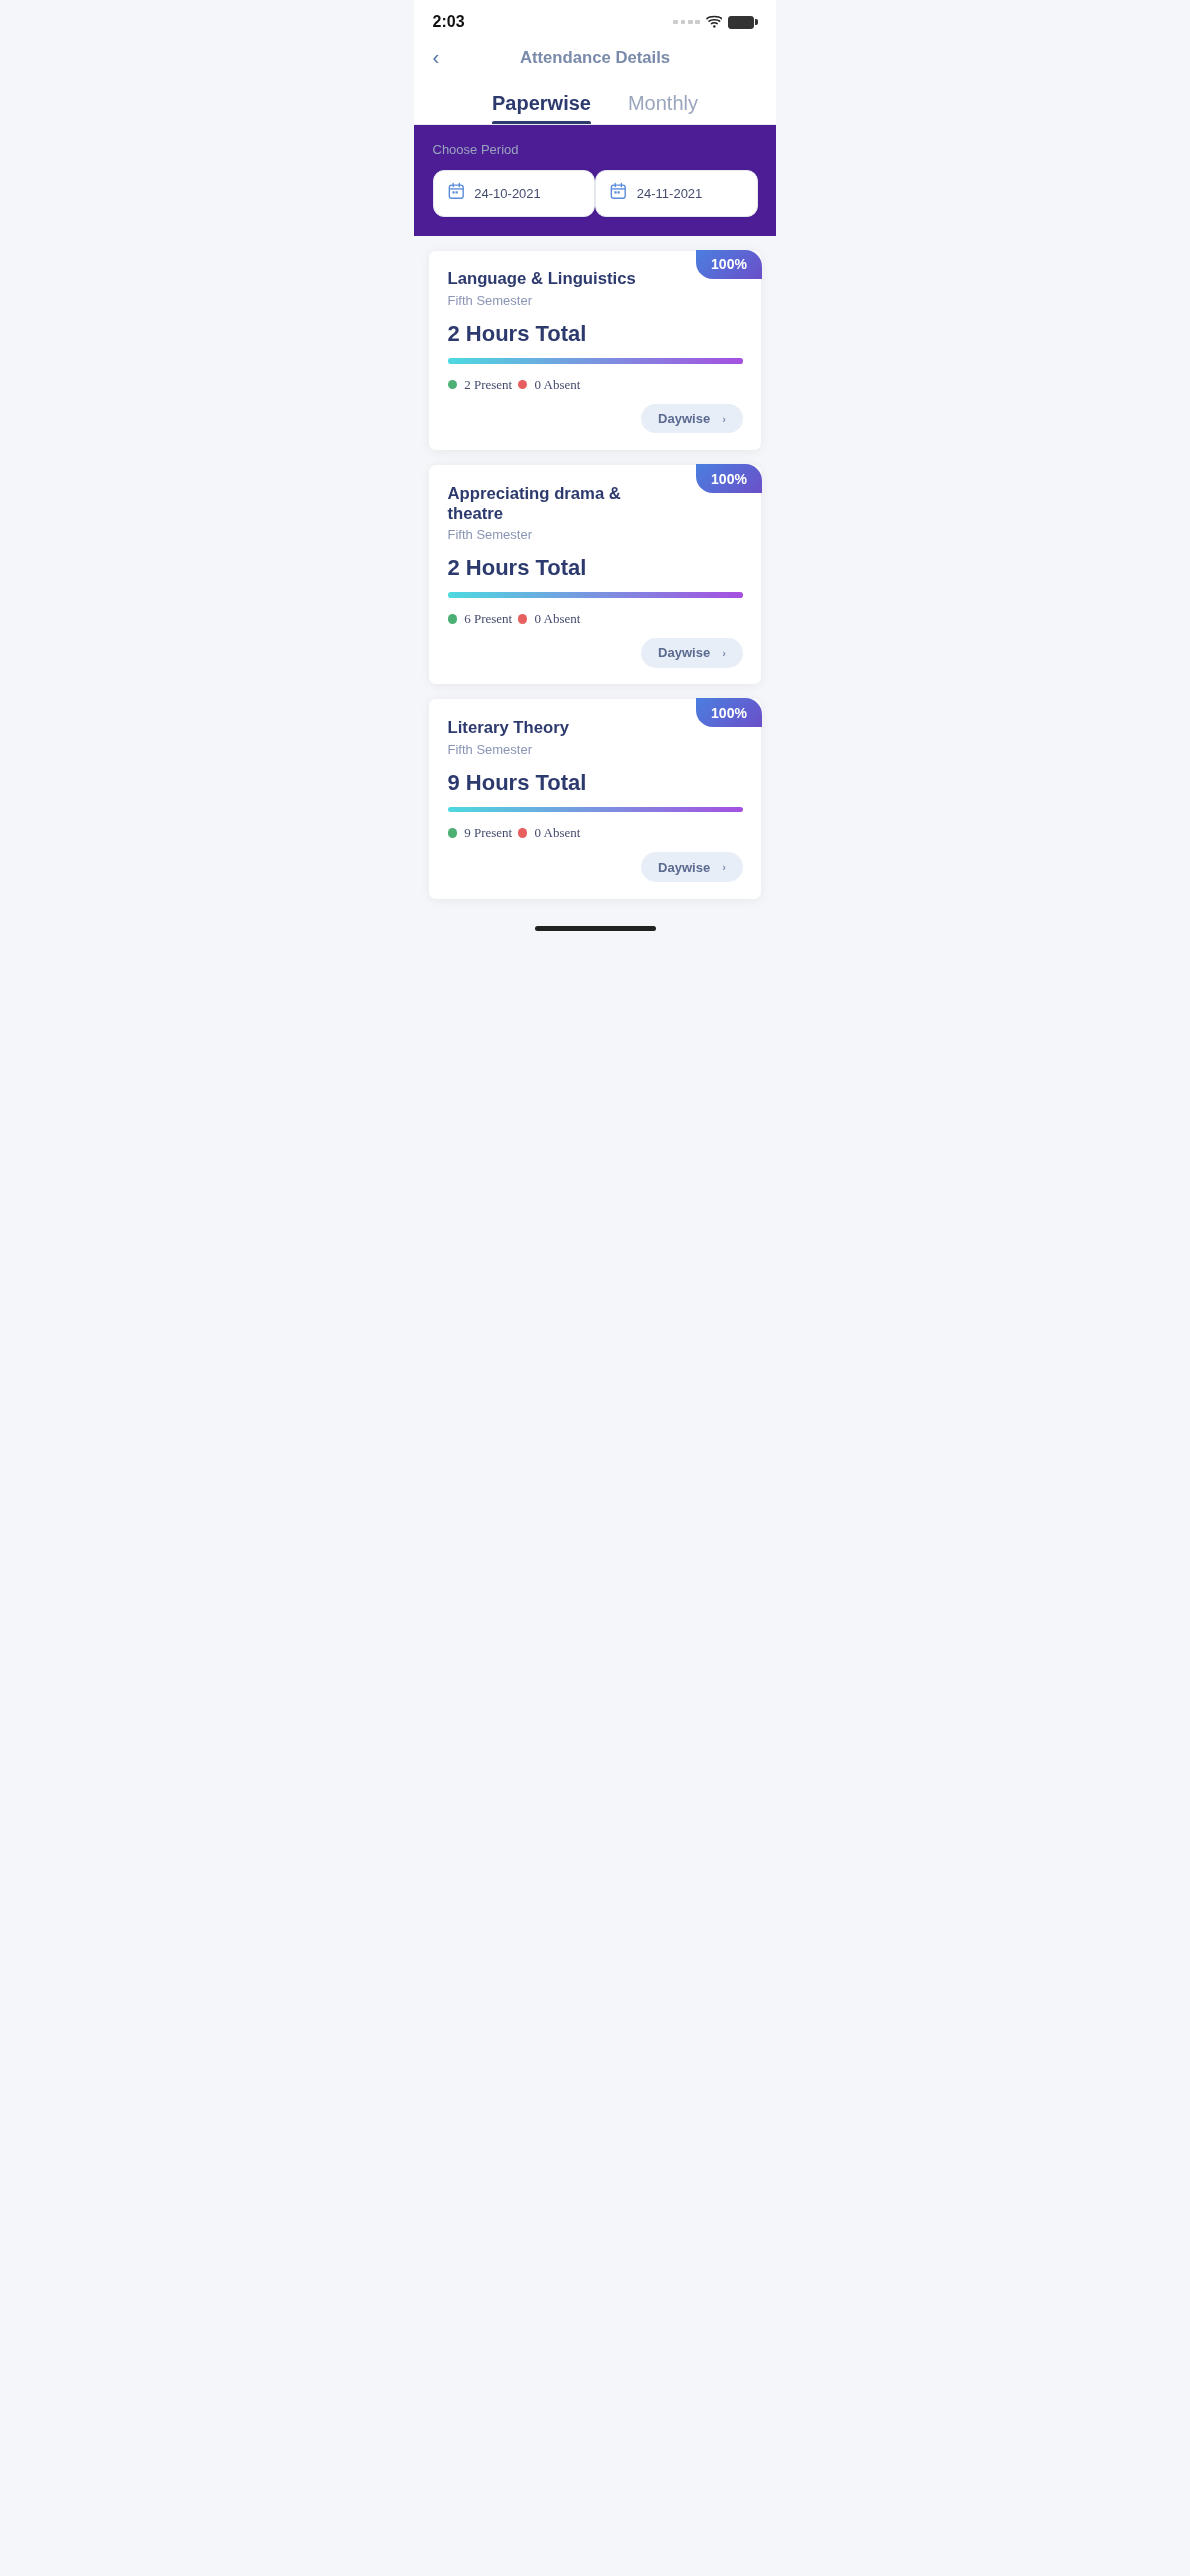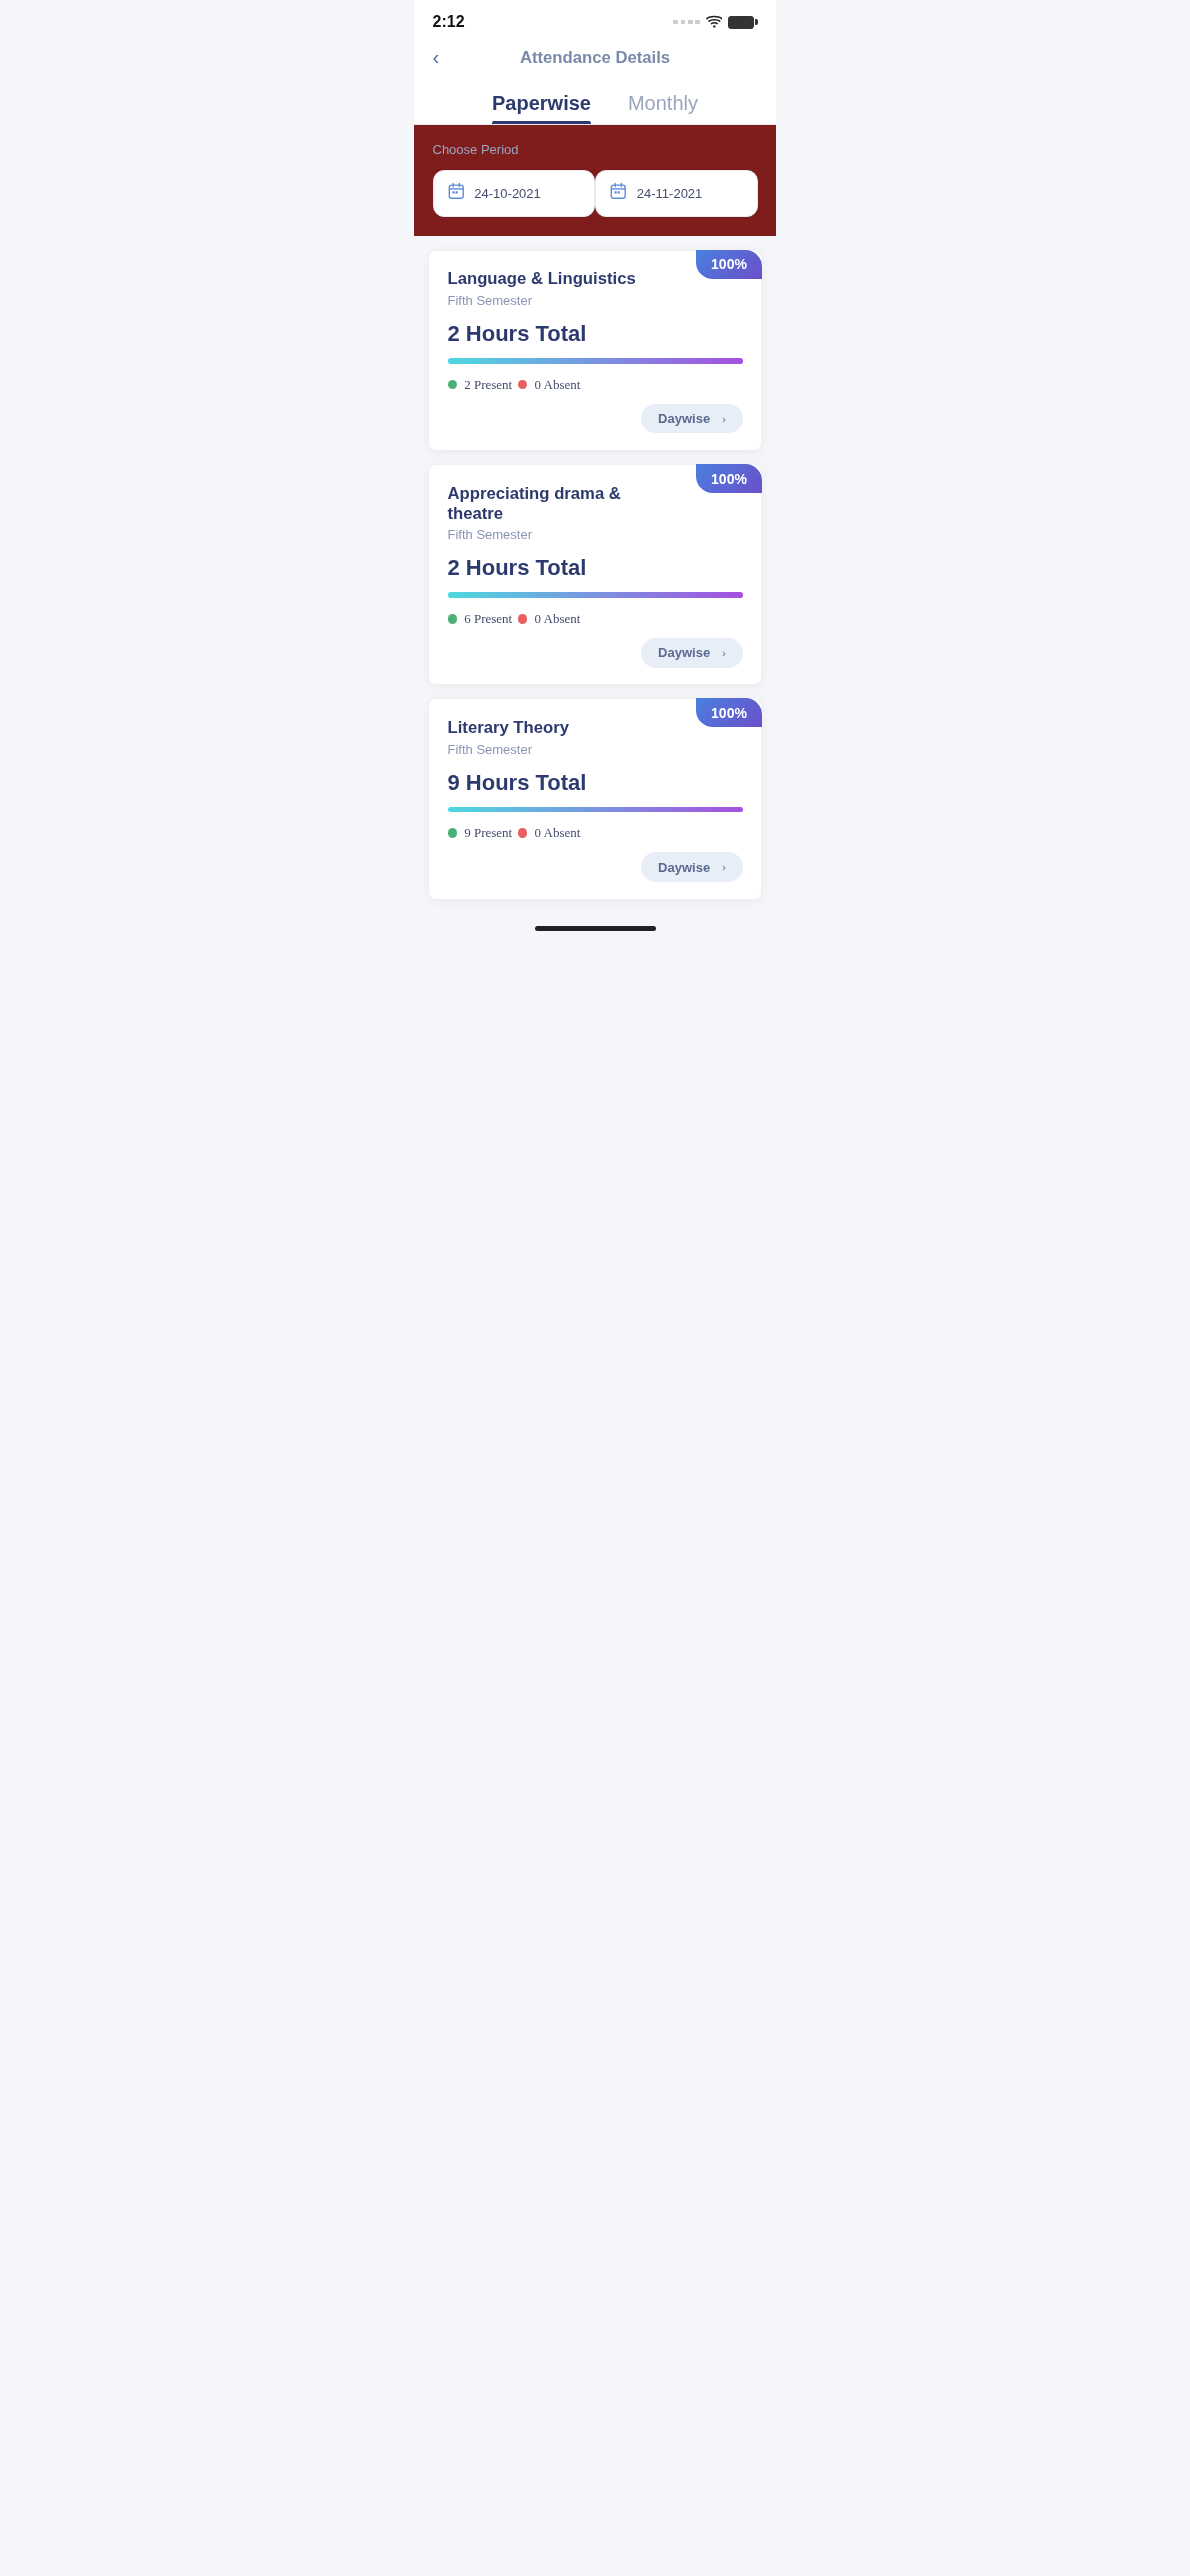--- a/index.html
+++ b/index.html
@@ -138,21 +138,21 @@
     }
 
     .tabs-divider {
       background: #e8eaf0;
       height: 0.9px;
       margin: 0;
     }
 
     
     .period-section {
-      background: #7f1d1d;
+      background: #4c1d95;
       padding: 16.7px 18.5px 18.5px;
     }
 
     .period-label {
       font-size: 13px;
       color: #9aa5be;
       margin-bottom: 13px;
     }
 
     .date-inputs {
@@ -310,21 +310,21 @@
       width: 121px;
       height: 4.6px;
       background: #222;
       border-radius: 2.8px;
     }
   </style>
 </head>
 <body>
 
 <div class="status-bar">
-  <span class="status-time">2:12</span>
+  <span class="status-time">2:03</span>
   <div class="status-icons">
     <div class="signal-dots">
       <span style="height:3.7px; background:#ccc;"></span>
       <span style="height:3.7px; background:#ccc;"></span>
       <span style="height:3.7px; background:#ccc;"></span>
       <span style="height:3.7px; background:#ccc;"></span>
     </div>
     <span class="wifi-icon">
       <svg width="16.7" height="13" viewBox="0 0 20 16" fill="none">
         <path d="M1 4.5C4.5 1 15.5 1 19 4.5" stroke="#222" stroke-width="2" stroke-linecap="round"></path>

